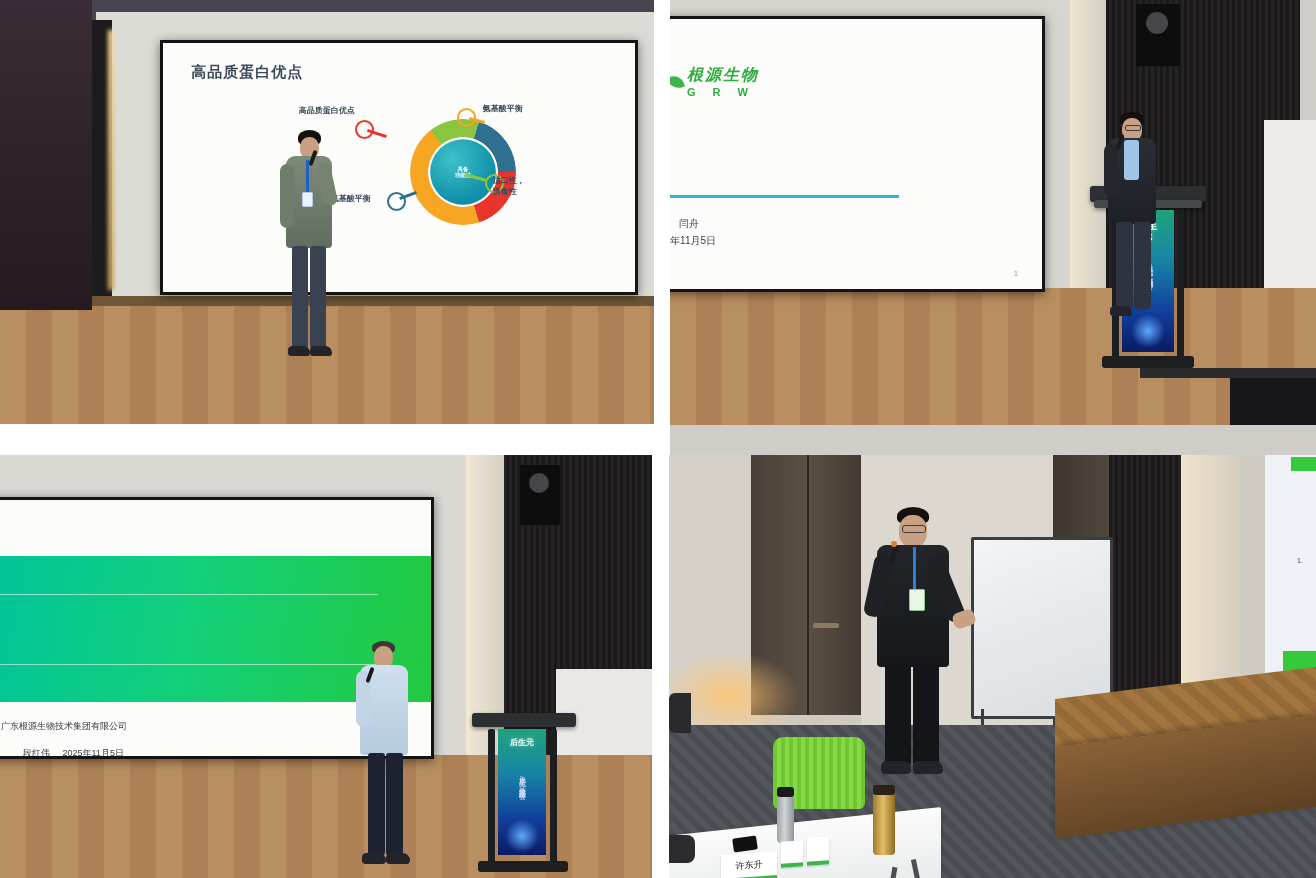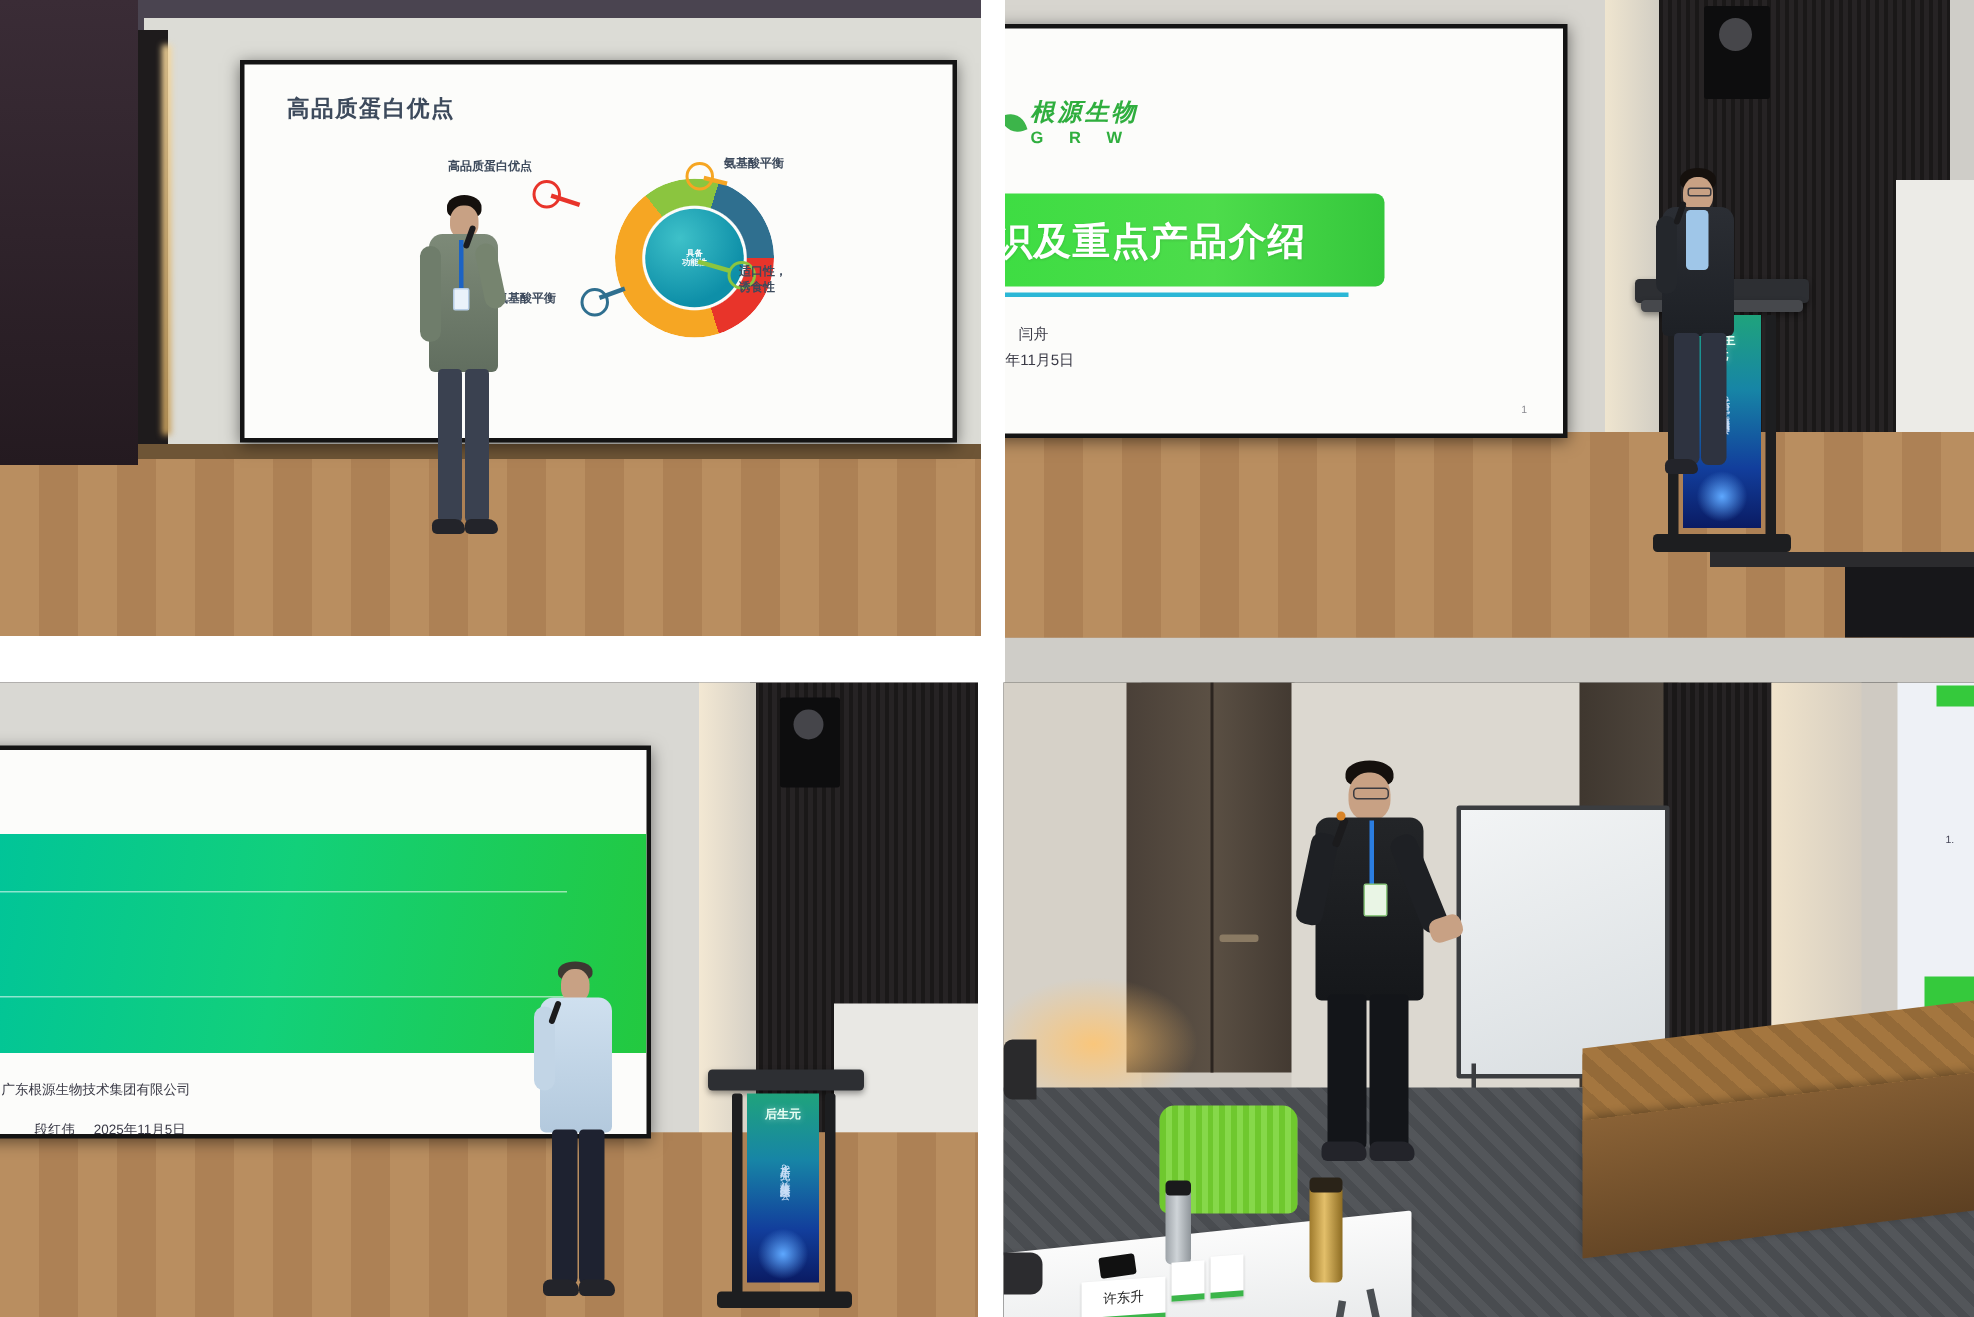--- a/index.html
+++ b/index.html
@@ -259,23 +259,20 @@
         <div class="screen">
 
           <div class="logo-row" style="left:6px;top:46px;">
             <div class="leaf"></div>
             <div>
               <div class="logo-cn">根源生物</div>
               <div class="logo-en">G R W</div>
             </div>
           </div>
 
-          <div class="green-band" style="left:-24px;top:110px;width:260px;height:62px;padding-left:24px;">
-            <span class="band-title">识及重点产品介绍</span>
-          </div>
           <div class="cyan-rule" style="left:-24px;top:176px;width:260px;"></div>
 
           <div class="meta" style="left:-4px;top:196px;">
             <div style="padding-left:20px;">闫舟</div>
             <div>25年11月5日</div>
           </div>
           <div style="position:absolute;right:24px;bottom:12px;font-size:7px;color:#8a8a90;">1</div>
         </div>
       </div>
 

